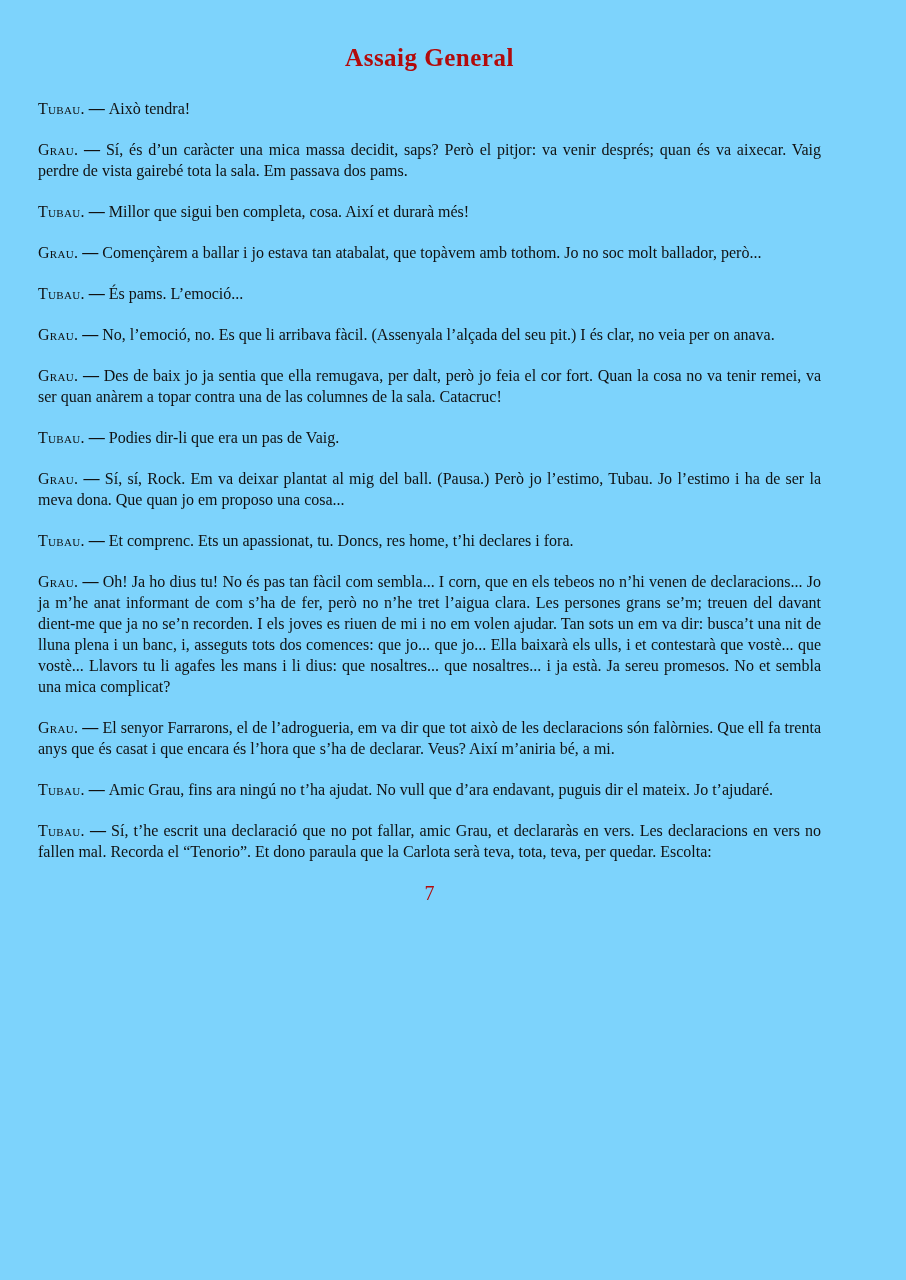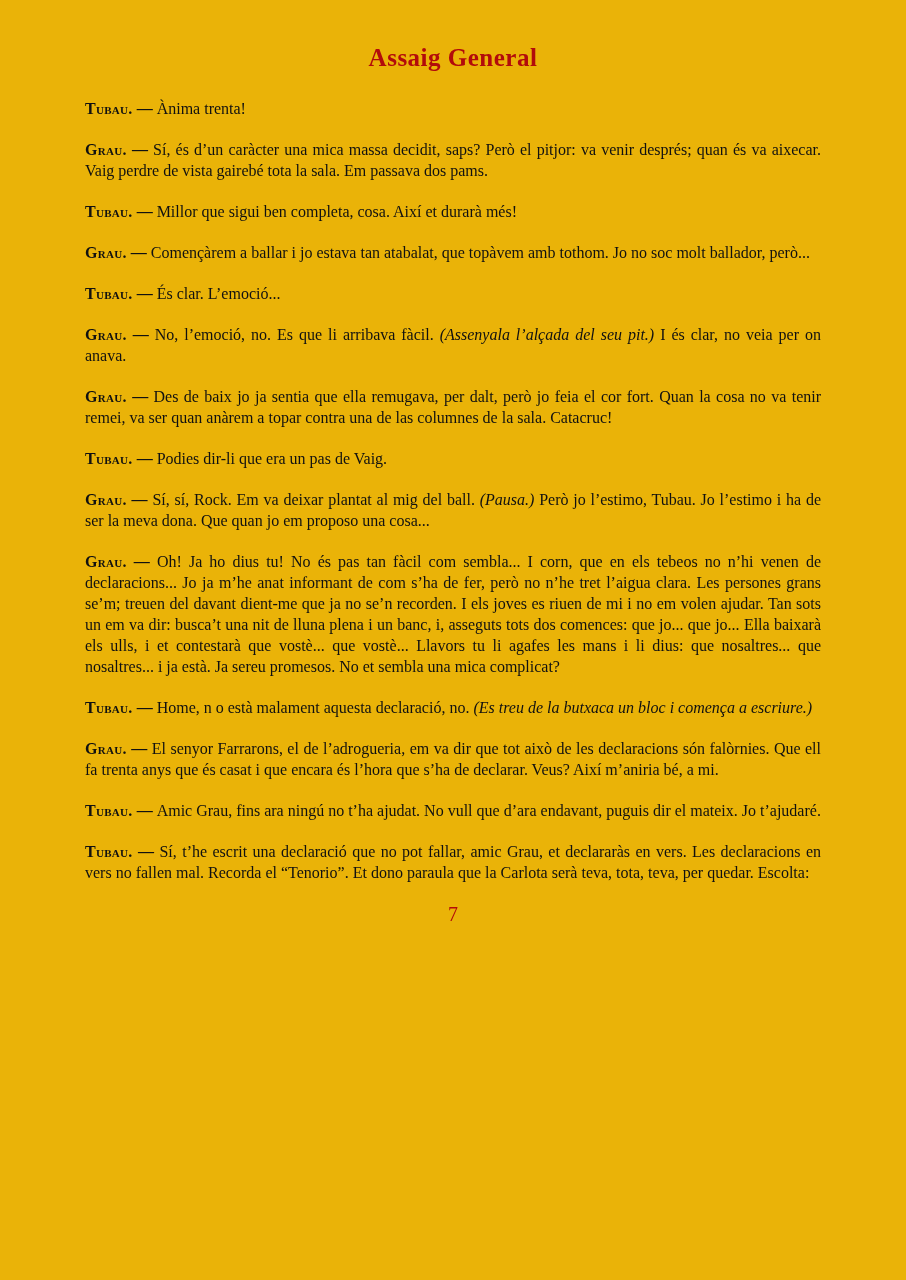--- a/index.html
+++ b/index.html
@@ -5,74 +5,73 @@
   html, body {
     margin: 0;
     padding: 0;
     background: #fdfdfc;
   }
   .page {
     position: relative;
     width: 906px;
     height: 1280px;
     margin: 0 auto;
-    background: #eab308;
+    background: #7dd3fc;
     box-sizing: border-box;
-    padding: 44px 85px 0 85px;
+    padding: 44px 85px 0 38px;
     font-family: "Liberation Serif", "DejaVu Serif", serif;
     color: #111111;
     overflow: hidden;
   }
   .doc-title {
     margin: 0 0 26px 0;
     text-align: center;
     font-size: 25px;
     font-weight: bold;
     color: #b20b0b;
     letter-spacing: 0.5px;
   }
   .dialogue-list p.dialogue {
     margin: 0 0 20px 0;
     font-size: 16px;
     line-height: 21px;
     text-align: justify;
   }
   .speaker {
-    font-weight: bold;
+    font-weight: normal;
     font-variant: small-caps;
     letter-spacing: 0.3px;
   }
   .dash {
     font-weight: bold;
   }
   .italic {
-    font-style: italic;
   }
   .page-number {
     text-align: center;
     font-size: 20px;
     color: #b20b0b;
     margin-top: 4px;
   }
 </style>
 </head>
 <body>
 
 <div class="page">
   <h1 class="doc-title">Assaig General</h1>
   <div class="dialogue-list">
-      <p class="dialogue"><span class="speaker">Tubau.</span><span class="dash"> — </span><span>Ànima trenta!</span></p>
+      <p class="dialogue"><span class="speaker">Tubau.</span><span class="dash"> — </span><span>Això tendra!</span></p>
       <p class="dialogue"><span class="speaker">Grau.</span><span class="dash"> — </span><span>Sí, és d’un caràcter una mica massa decidit, saps? Però el pitjor: va venir després; quan és va aixecar. Vaig perdre de vista gairebé tota la sala. Em passava dos pams.</span></p>
       <p class="dialogue"><span class="speaker">Tubau.</span><span class="dash"> — </span><span>Millor que sigui ben completa, cosa. Així et durarà més!</span></p>
       <p class="dialogue"><span class="speaker">Grau.</span><span class="dash"> — </span><span>Començàrem a ballar i jo estava tan atabalat, que topàvem amb tothom. Jo no soc molt ballador, però...</span></p>
-      <p class="dialogue"><span class="speaker">Tubau.</span><span class="dash"> — </span><span>És clar. L’emoció...</span></p>
+      <p class="dialogue"><span class="speaker">Tubau.</span><span class="dash"> — </span><span>És pams. L’emoció...</span></p>
       <p class="dialogue"><span class="speaker">Grau.</span><span class="dash"> — </span><span>No, l’emoció, no. Es que li arribava fàcil. </span><span class="italic">(Assenyala l’alçada del seu pit.)</span><span> I és clar, no veia per on anava.</span></p>
       <p class="dialogue"><span class="speaker">Grau.</span><span class="dash"> — </span><span>Des de baix jo ja sentia que ella remugava, per dalt, però jo feia el cor fort. Quan la cosa no va tenir remei, va ser quan anàrem a topar contra una de las columnes de la sala. Catacruc!</span></p>
       <p class="dialogue"><span class="speaker">Tubau.</span><span class="dash"> — </span><span>Podies dir-li que era un pas de Vaig.</span></p>
       <p class="dialogue"><span class="speaker">Grau.</span><span class="dash"> — </span><span>Sí, sí, Rock. Em va deixar plantat al mig del ball. </span><span class="italic">(Pausa.)</span><span> Però jo l’estimo, Tubau. Jo l’estimo i ha de ser la meva dona. Que quan jo em proposo una cosa...</span></p>
+      <p class="dialogue"><span class="speaker">Tubau.</span><span class="dash"> — </span><span>Et comprenc. Ets un apassionat, tu. Doncs, res home, t’hi declares i fora.</span></p>
       <p class="dialogue"><span class="speaker">Grau.</span><span class="dash"> — </span><span>Oh! Ja ho dius tu! No és pas tan fàcil com sembla... I corn, que en els tebeos no n’hi venen de declaracions... Jo ja m’he anat informant de com s’ha de fer, però no n’he tret l’aigua clara. Les persones grans se’m; treuen del davant dient-me que ja no se’n recorden. I els joves es riuen de mi i no em volen ajudar. Tan sots un em va dir: busca’t una nit de lluna plena i un banc, i, asseguts tots dos comences: que jo... que jo... Ella baixarà els ulls, i et contestarà  que vostè... que vostè... Llavors tu li agafes les mans i li dius: que nosaltres... que nosaltres... i ja està. Ja sereu promesos. No et sembla una mica complicat?</span></p>
-      <p class="dialogue"><span class="speaker">Tubau.</span><span class="dash"> — </span><span>Home, n o està malament aquesta declaració, no. </span><span class="italic">(Es treu de la butxaca un bloc i comença a escriure.)</span></p>
       <p class="dialogue"><span class="speaker">Grau.</span><span class="dash"> — </span><span>El senyor Farrarons, el de l’adrogueria, em va dir que tot això de les declaracions són falòrnies. Que ell fa trenta anys que és casat i que encara és l’hora que s’ha de declarar. Veus? Així m’aniria bé, a mi.</span></p>
       <p class="dialogue"><span class="speaker">Tubau.</span><span class="dash"> — </span><span>Amic Grau, fins ara ningú no t’ha ajudat. No vull que d’ara endavant, puguis dir el mateix. Jo t’ajudaré.</span></p>
       <p class="dialogue"><span class="speaker">Tubau.</span><span class="dash"> — </span><span>Sí, t’he escrit una declaració que no pot fallar, amic Grau, et declararàs en vers. Les declaracions en vers no fallen mal. Recorda el “Tenorio”. Et dono paraula que la Carlota serà teva, tota, teva, per quedar. Escolta:</span></p>
     </div>
   <div class="page-number">7</div>
 </div>
 
 </body></html>

